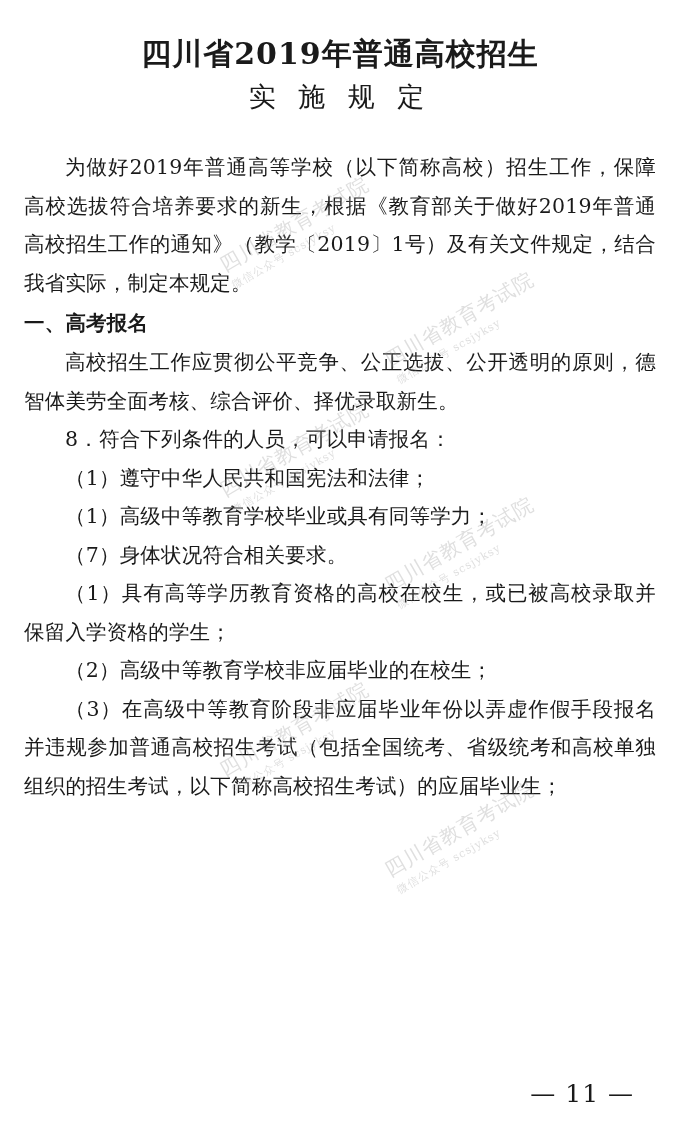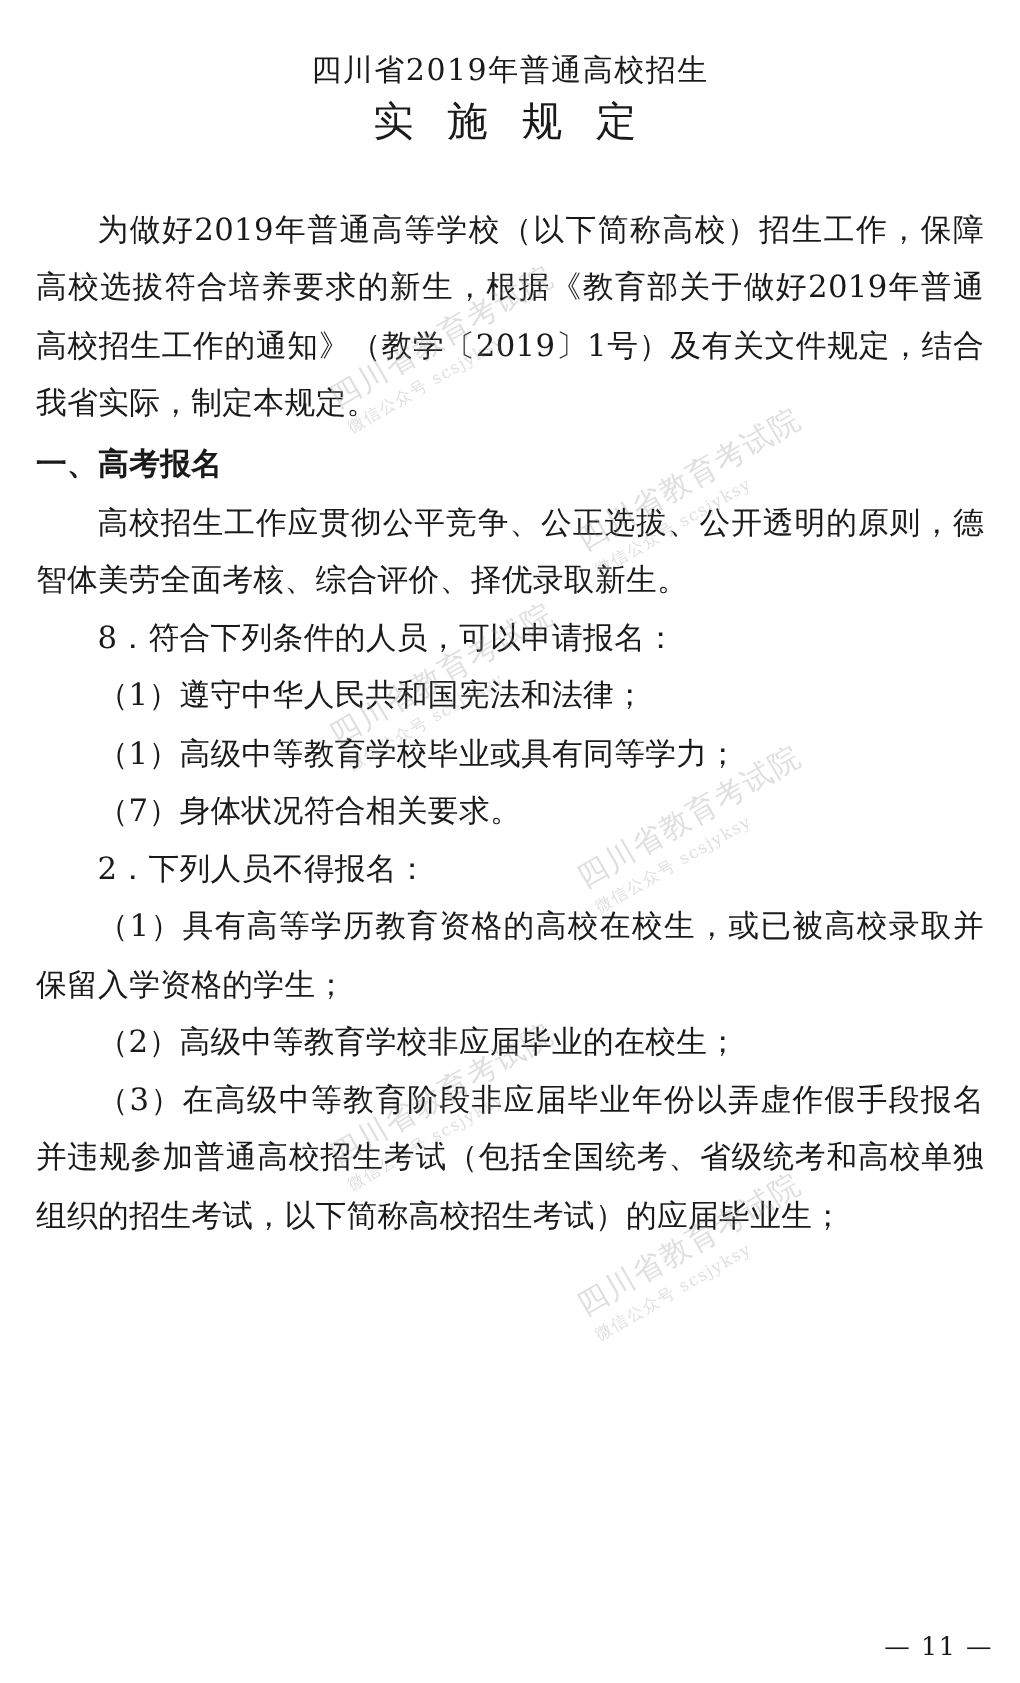--- a/index.html
+++ b/index.html
@@ -27,22 +27,22 @@
     font-size: 19px;
     line-height: 1.2;
     margin: 2px 0 0 0;
     letter-spacing: 0.5px;
   }
   .title-block {
     margin-top: 22px;
     text-align: center;
   }
   .doc-title {
-    font-size: 20px;
-    font-weight: normal;
+    font-size: 30px;
+    font-weight: bold;
     letter-spacing: 1px;
     line-height: 1.45;
   }
   .doc-subtitle {
     font-size: 27px;
     font-weight: normal;
     letter-spacing: 7px;
     line-height: 1.55;
   }
   .body-block {
@@ -63,23 +63,23 @@
     font-weight: bold;
     text-indent: 0em;
     margin-top: 2px;
   }
   p.heading2 {
     font-weight: bold;
     text-indent: 2em;
   }
   .page-number {
     position: absolute;
-    right: 18px;
+    right: 46px;
     bottom: 14px;
-    font-size: 17px;
+    font-size: 25px;
     letter-spacing: 1px;
   }
   
   .watermarks {
     position: absolute;
     left: 0;
     top: 0;
     width: 680px;
     height: 1122px;
     pointer-events: none;
@@ -124,21 +124,20 @@
   <div class="body-block">
     <p class="para indent">为做好2019年普通高等学校（以下简称高校）招生工作，保障高校选拔符合培养要求的新生，根据《教育部关于做好2019年普通高校招生工作的通知》（教学〔2019〕1号）及有关文件规定，结合我省实际，制定本规定。</p>
     <p class="para heading1">一、高考报名</p>
 
     <p class="para indent">高校招生工作应贯彻公平竞争、公正选拔、公开透明的原则，德智体美劳全面考核、综合评价、择优录取新生。</p>
 
     <p class="para indent">8．符合下列条件的人员，可以申请报名：</p>
     <p class="para indent">（1）遵守中华人民共和国宪法和法律；</p>
     <p class="para indent">（1）高级中等教育学校毕业或具有同等学力；</p>
     <p class="para indent">（7）身体状况符合相关要求。</p>
-    <p class="para indent">2．下列人员不得报名：</p>
     <p class="para indent">（1）具有高等学历教育资格的高校在校生，或已被高校录取并保留入学资格的学生；</p>
     <p class="para indent">（2）高级中等教育学校非应届毕业的在校生；</p>
     <p class="para indent">（3）在高级中等教育阶段非应届毕业年份以弄虚作假手段报名并违规参加普通高校招生考试（包括全国统考、省级统考和高校单独组织的招生考试，以下简称高校招生考试）的应届毕业生；</p>
   </div>
 
   <div class="page-number">— 11 —</div>
 </div>
 
 <div class="watermarks">
   <div class="wm wm1">

